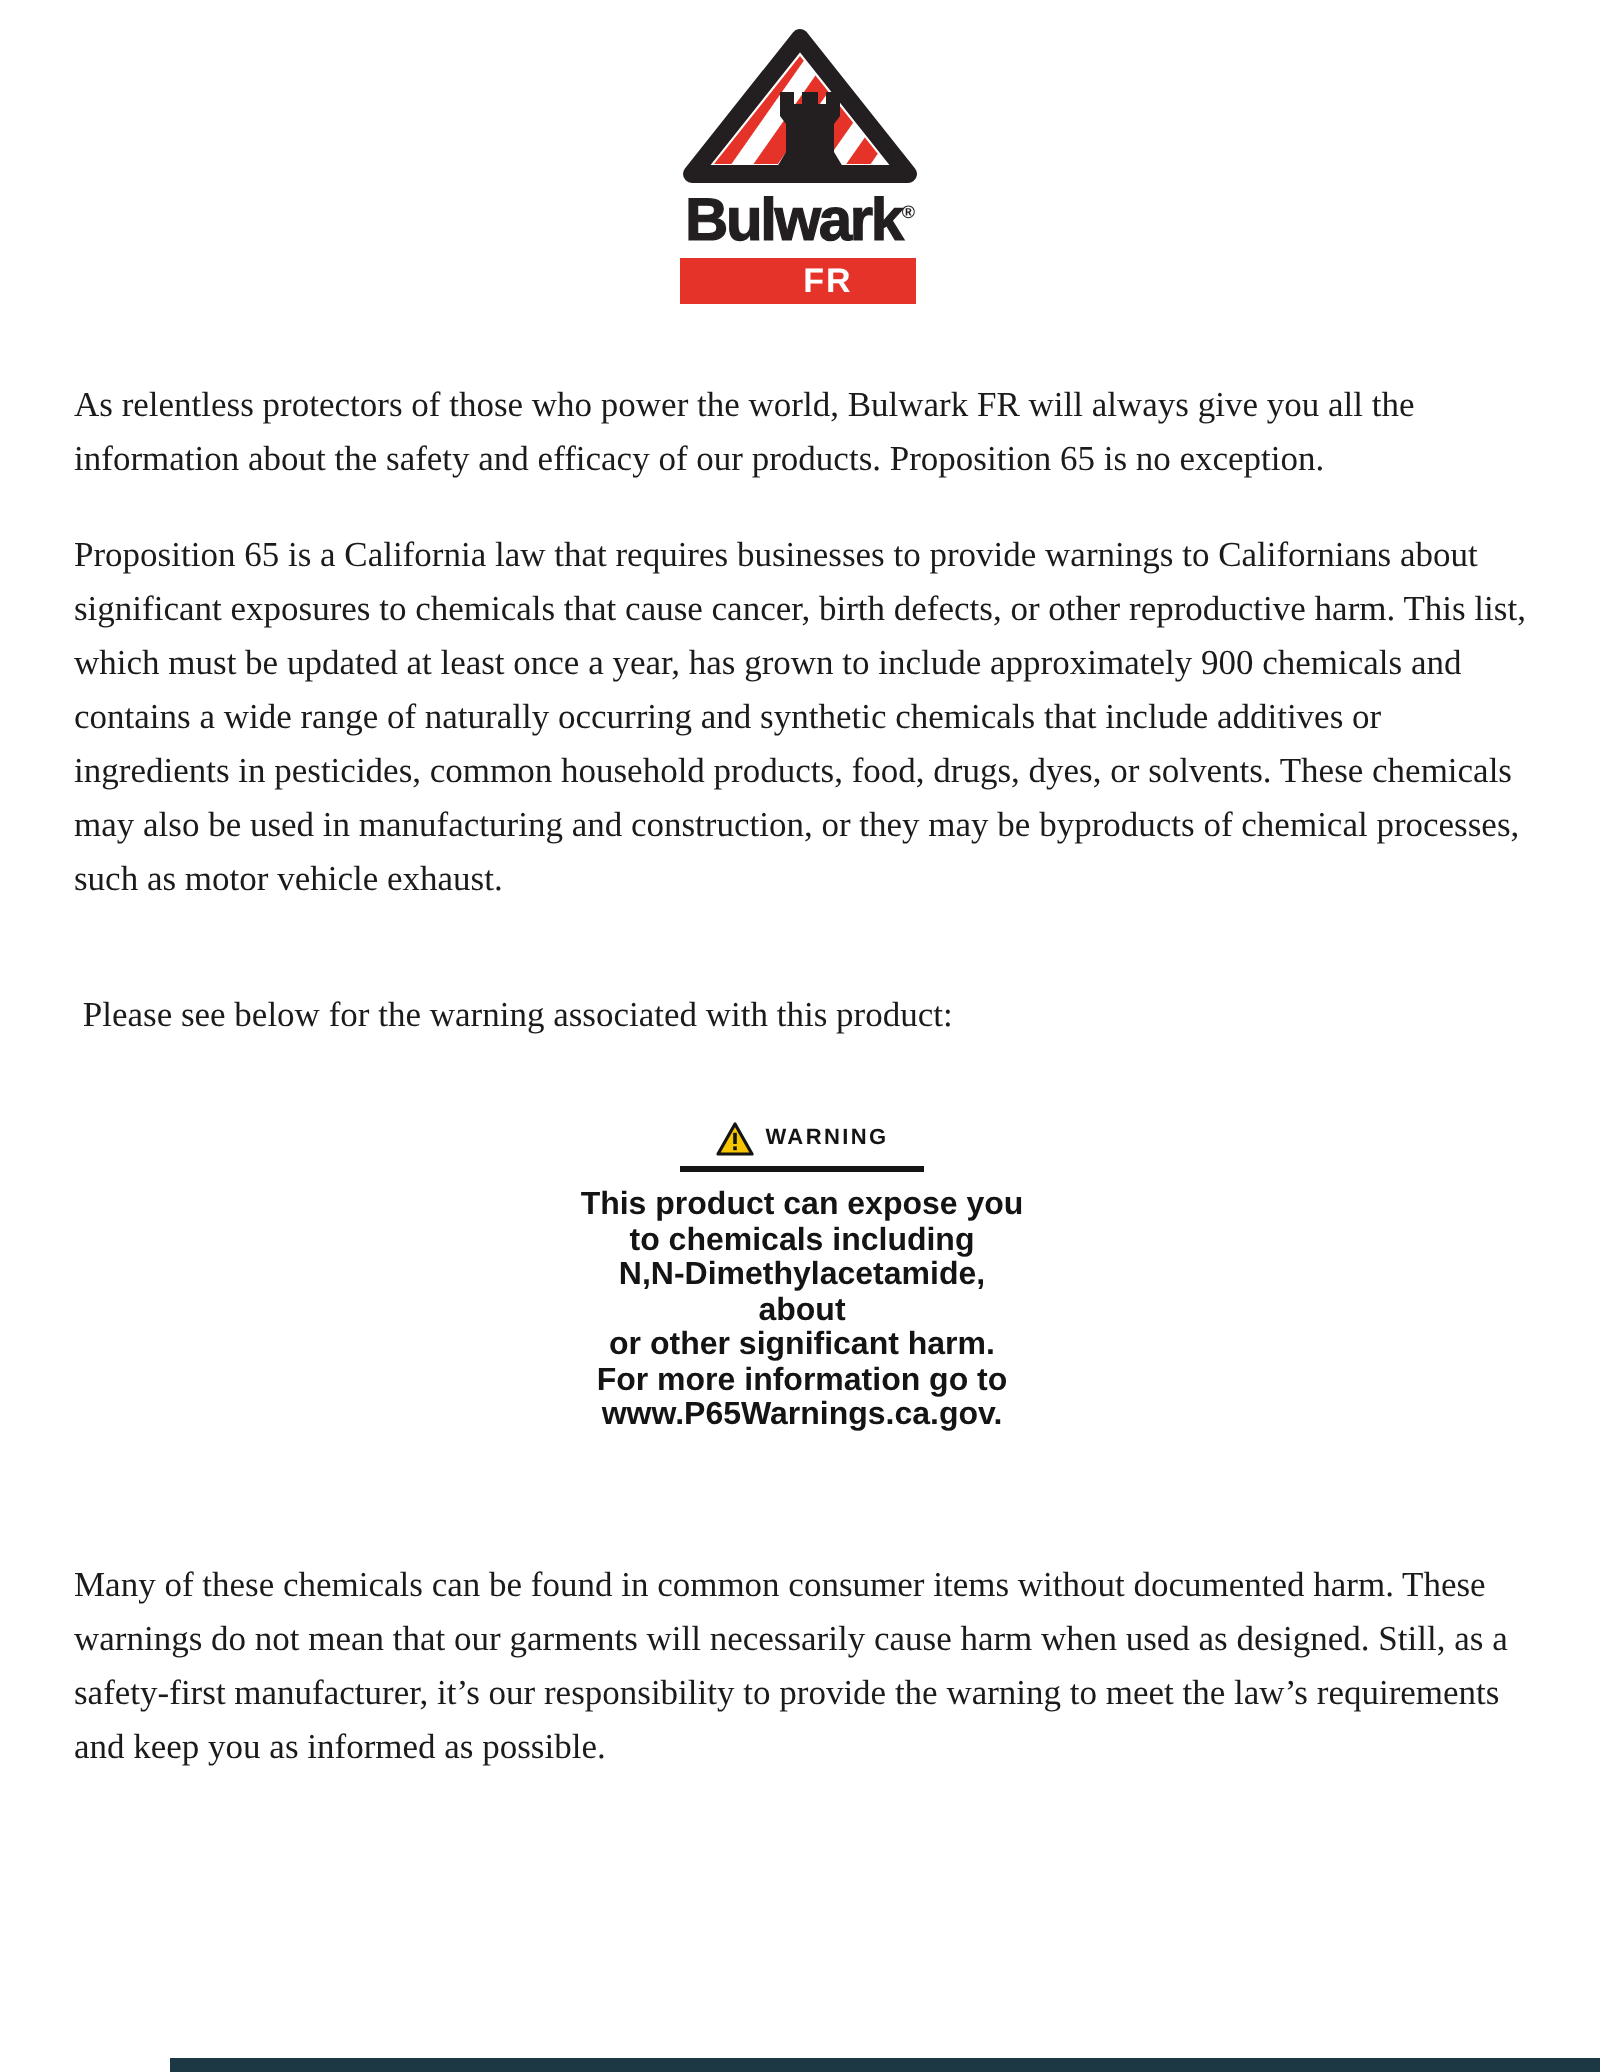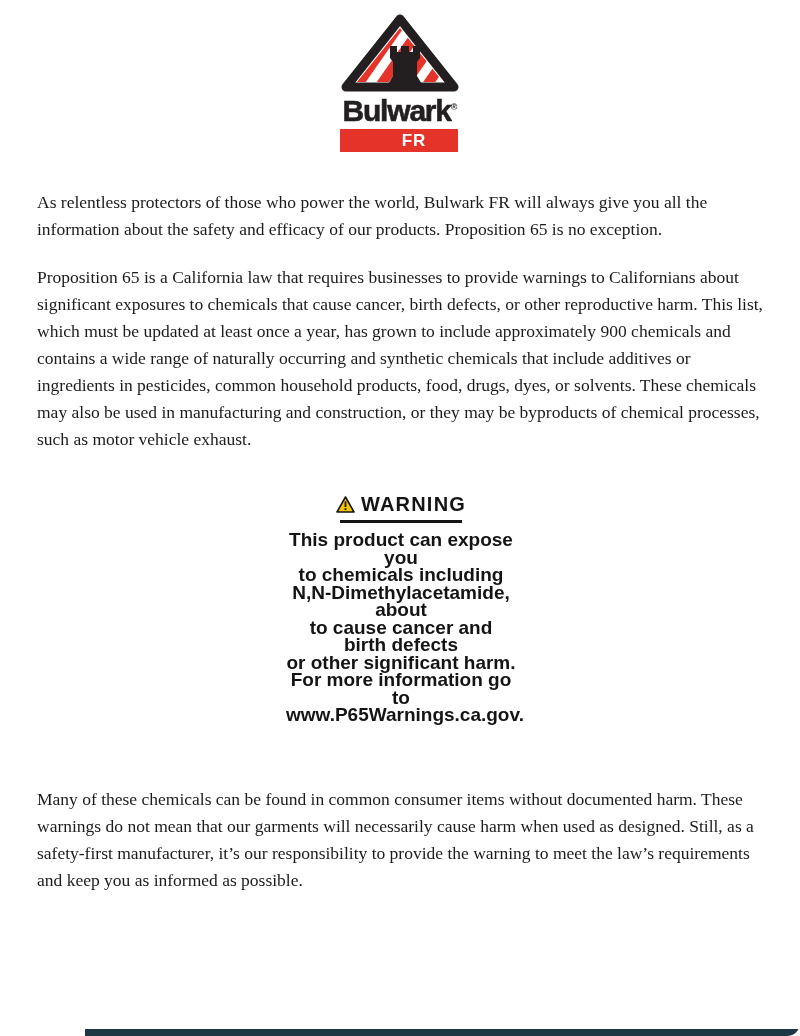--- a/index.html
+++ b/index.html
@@ -15,21 +15,20 @@
     font-family:"Liberation Sans","DejaVu Sans",sans-serif;
     color:var(--text);
   }
   .page{
     position:relative;
     width:800px;
     height:1036px;
     margin:0 auto;
     background:#ffffff;
     overflow:hidden;
-    border-radius:13px;
   }
   
   .logo{
     width:120px;
     margin:14px auto 0 auto;
     text-align:center;
   }
   .logo-triangle{display:block;margin:0 auto;}
   .wordmark{
     margin-top:2px;
@@ -84,33 +83,33 @@
     margin:40px auto 0 auto;
     width:230px;
     text-align:center;
     color:#141414;
   }
   .warning-head{
     display:flex;
     align-items:center;
     justify-content:center;
     gap:6px;
-    font-size:20px;
+    font-size:11px;
     font-weight:800;
     letter-spacing:1.2px;
     line-height:1.1;
   }
   .warning-rule{
     width:122px;
     height:3px;
     background:#141414;
     margin:5px auto 8px auto;
   }
   .warning-line{
-    font-size:19px;
+    font-size:16px;
     font-weight:700;
     line-height:17.5px;
   }
   
   .footer-bar{
     position:absolute;
     left:85px;
     right:0;
     bottom:0;
     height:7px;
@@ -145,35 +144,35 @@
     </svg>
     <div class="wordmark"><span>Bulwark</span><span class="reg">®</span></div>
     <div class="fr-badge">
       <span>FR</span>
     </div>
   </div>
 
   <div class="copy">
     <p class="para p1">As relentless protectors of those who power the world, Bulwark FR will always give you all the information about the safety and efficacy of our products. Proposition 65 is no exception.</p>
     <p class="para p2">Proposition 65 is a California law that requires businesses to provide warnings to Californians about significant exposures to chemicals that cause cancer, birth defects, or other reproductive harm. This list, which must be updated at least once a year, has grown to include approximately 900 chemicals and contains a wide range of naturally occurring and synthetic chemicals that include additives or ingredients in pesticides, common household products, food, drugs, dyes, or solvents. These chemicals may also be used in manufacturing and construction, or they may be byproducts of chemical processes, such as motor vehicle exhaust.</p>
+    <p class="para p3"> Please see below for the warning associated with this product:</p>
 
     <div class="warning-box">
       <div class="warning-head">
         <svg width="19" height="17" viewBox="0 0 19 17" aria-hidden="true">
           <path d="M9.5,1 L18,16 L1,16 Z" style="fill:var(--warning-yellow,#f7c600)" stroke="#141414" stroke-width="1.6" stroke-linejoin="round"></path>
           <rect x="8.6" y="5.4" width="1.8" height="5.6" fill="#141414"></rect>
           <rect x="8.6" y="12.2" width="1.8" height="1.9" fill="#141414"></rect>
         </svg>
         <span>WARNING</span>
       </div>
       <div class="warning-rule"></div>
       <div class="warning-line">This product can expose you</div>
       <div class="warning-line">to chemicals including</div>
       <div class="warning-line">N,N-Dimethylacetamide, about</div>
-      <div class="warning-line">to cause cancer and birth defects</div>
       <div class="warning-line">or other significant harm.</div>
       <div class="warning-line">For more information go to</div>
       <div class="warning-line">www.P65Warnings.ca.gov.</div>
     </div>
 
     <p class="para p4">Many of these chemicals can be found in common consumer items without documented harm. These warnings do not mean that our garments will necessarily cause harm when used as designed. Still, as a safety-first manufacturer, it’s our responsibility to provide the warning to meet the law’s requirements and keep you as informed as possible.</p>
   </div>
 
   <div class="footer-bar"></div>
 

